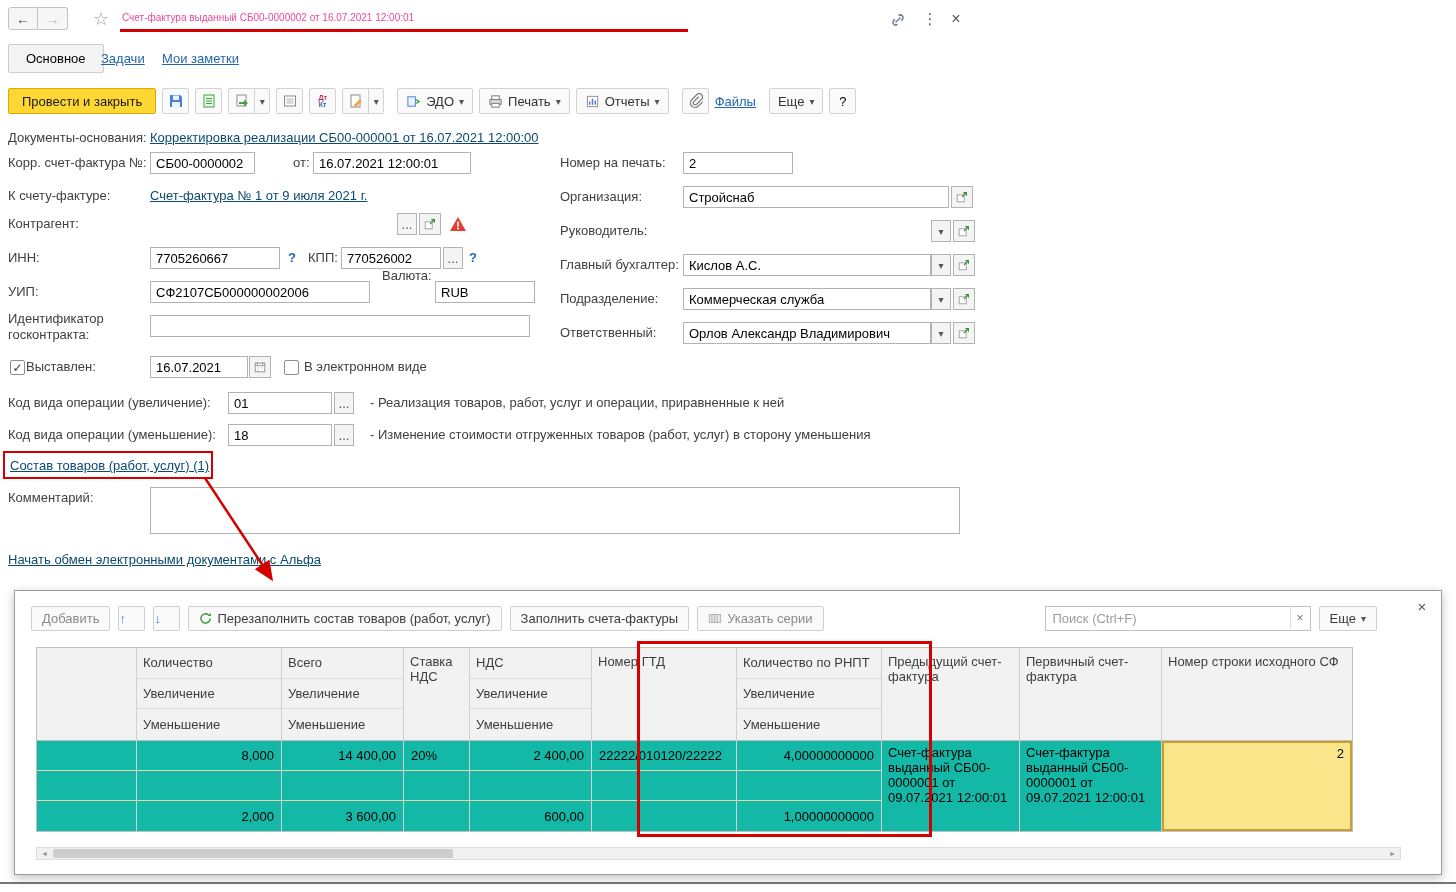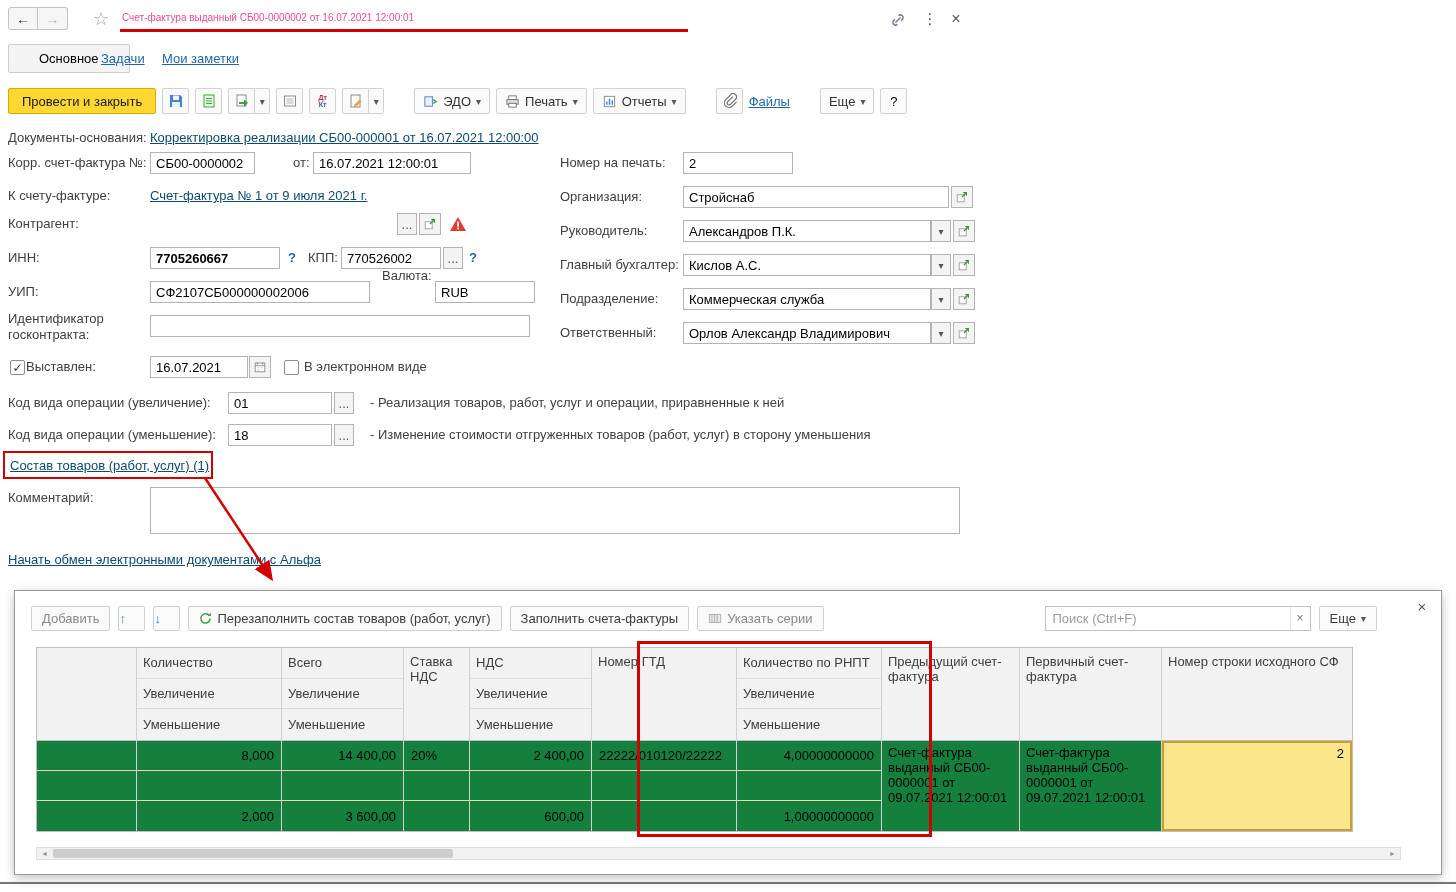--- a/index.html
+++ b/index.html
@@ -15,37 +15,37 @@
   .navbtn{width:30px;height:23px;border:1px solid #c2c2c2;background:#f6f6f6;color:#444;
           display:flex;align-items:center;justify-content:center;font-size:14px}
   .navbtn:first-child{border-radius:3px 0 0 3px}
   .navbtn:last-child{border-left:none;border-radius:0 3px 3px 0;color:#b9b9b9}
   .star{position:absolute;left:93px;top:8px;font-size:18px;color:#9a9a9a;cursor:pointer}
   .wtitle{position:absolute;left:122px;top:7px;font-size:10px;color:#ec4899;line-height:22px;white-space:nowrap}
   .flatbtn{position:absolute;width:24px;height:24px;border:none;background:transparent;
            display:flex;align-items:center;justify-content:center;color:#555}
 
   
-  .tab-active{position:absolute;left:8px;top:44px;padding:6px 30px;border:1px solid #cdcdcd;background:#f4f4f4;
+  .tab-active{position:absolute;left:8px;top:44px;padding:6px 17px;border:1px solid #cdcdcd;background:#f4f4f4;
               color:#000;border-radius:2px;cursor:pointer}
   .tab-link{position:absolute;top:51px;color:#1f66ad;text-decoration:underline;cursor:pointer;white-space:nowrap}
 
   
   .toolbar{position:absolute;left:8px;top:87px;height:28px;display:flex;align-items:center;gap:6px}
   .btn-yellow{height:26px;padding:0 13px;border:1px solid #d8ab00;background:#ffd733;color:#1a1a1a;border-radius:2px}
   .ibtn{width:27px;height:26px;border:1px solid #d2d2d2;background:#fafafa;border-radius:2px;
         display:flex;align-items:center;justify-content:center}
   .ddseg{width:15px;height:26px;border:1px solid #d2d2d2;border-left:none;background:#fafafa;color:#555;
          font-size:10px;display:flex;align-items:center;justify-content:center;border-radius:0 2px 2px 0}
   .split{display:flex}
   .split .ibtn{border-radius:2px 0 0 2px}
   .tbtn{height:26px;border:1px solid #d2d2d2;background:#fafafa;border-radius:2px;color:#333;
         display:flex;align-items:center;gap:5px;padding:0 8px}
   .dd{font-size:10px;color:#555}
-  .gap-l{margin-left:24px}
+  .gap-l{margin-left:7px}
   .dtkt{display:flex;flex-direction:column;font-size:7px;line-height:7px;font-weight:bold}
   .dtkt span:first-child{color:#b03060}
   .dtkt span:last-child{color:#2f5fa0}
   .toolbar .link{color:#1f66ad;text-decoration:underline;cursor:pointer}
 
   
   .lbl{position:absolute;line-height:22px;color:#404040;white-space:nowrap}
   .val-link{position:absolute;line-height:22px;color:#0c4a6e;text-decoration:underline;white-space:nowrap;cursor:pointer}
   .inp{position:absolute;height:22px;border:1px solid #b3b3b3;padding:0 5px;color:#000;background:#fff}
   .sbtn{position:absolute;height:22px;border:1px solid #b3b3b3;background:#f4f4f4;color:#555;
@@ -74,21 +74,21 @@
   .sclear{width:20px;height:100%;border:none;border-left:1px solid #e0e0e0;background:#fff;color:#777;font-size:12px}
 
   
   .grid{position:absolute;left:21px;top:56px;display:flex;border:1px solid #bfbfbf}
   .gcol{display:flex;flex-direction:column;border-right:1px solid #d0d0d0}
   .gcol:last-child{border-right:none}
   .ghead{height:93px;background:#f2f2f2;border-bottom:1px solid #bfbfbf;display:flex;flex-direction:column;color:#3e3e3e}
   .ghead.gspan{display:block;padding:6px 6px 0 6px;line-height:15px}
   .hsub{height:31px;display:flex;align-items:center;padding:0 6px;border-bottom:1px solid #dcdcdc}
   .hsub:last-child{border-bottom:none}
-  .gdata{height:90px;background:#15803d;display:flex;flex-direction:column;color:#000}
+  .gdata{height:90px;background:#14b8a6;display:flex;flex-direction:column;color:#000}
   .dsub{height:30px;display:flex;align-items:center;padding:0 7px;border-bottom:1px solid #e6d9ab}
   .dsub:last-child{border-bottom:none}
   .dsub.num{justify-content:flex-end}
   .gdata.fulltext{display:block;padding:4px 6px;line-height:15px}
   .gdata.selcell{display:block;border:2px solid #c79f33;background:#fbe58a;padding:3px 6px;text-align:right}
 
   
   .hscroll{position:absolute;left:21px;top:256px;width:1365px;height:13px;background:#f1f1f1;
            border:1px solid #dddddd;display:flex;align-items:center}
   .scr-arrow{width:15px;height:100%;border:none;background:#f1f1f1;color:#8f8f8f;font-size:7px;
@@ -248,21 +248,21 @@
         <path d="M8 8 L13 3 M9.5 3 H13 V6.5" stroke="#3a8a3a" fill="none" stroke-width="1.3"></path>
     </svg>
   </button>
   <svg class="abs" style="position:absolute;left:449px;top:216px" width="18" height="16" viewBox="0 0 18 16">
     <path d="M9 1 L17 15 H1 Z" fill="#e03c31"></path>
       <rect x="8.2" y="5.6" width="1.7" height="5" fill="#fff"></rect>
       <rect x="8.2" y="11.6" width="1.7" height="1.7" fill="#fff"></rect>
   </svg>
 
   <span class="lbl" style="left:8px;top:247px">ИНН:</span>
-  <input class="inp" style="left: 150px; top: 247px; width: 130px; font-weight: bold;" value="7705260667">
+  <input class="inp" style="left: 150px; top: 247px; width: 130px;" value="7705260667">
   <span class="qmark" style="left:288px;top:247px">?</span>
   <span class="lbl" style="left:308px;top:247px">КПП:</span>
   <input class="inp" style="left: 341px; top: 247px; width: 100px;" value="770526002">
   <button class="sbtn" style="left:443px;top:247px;width:20px">
       <span>...</span>
     </button>
   <span class="qmark" style="left:469px;top:247px">?</span>
 
   <span class="lbl" style="left:8px;top:281px">УИП:</span>
   <input class="inp" style="left: 150px; top: 281px; width: 220px;" value="СФ2107СБ000000002006">
@@ -315,21 +315,20 @@
   <span class="lbl" style="left:560px;top:186px">Организация:</span>
   <input class="inp" style="left: 683px; top: 186px; width: 266px;" value="Стройснаб">
   <button class="sbtn" style="left:951px;top:186px;width:22px">
     <svg width="14" height="14" viewBox="0 0 16 16">
         <rect x="2.5" y="5.5" width="8" height="8" fill="#fff" stroke="#999"></rect>
         <path d="M8 8 L13 3 M9.5 3 H13 V6.5" stroke="#3a8a3a" fill="none" stroke-width="1.3"></path>
       </svg>
   </button>
 
   <span class="lbl" style="left:560px;top:220px">Руководитель:</span>
-  <input class="inp" style="left: 683px; top: 220px; width: 248px;" value="Александров П.К.">
   <button class="sbtn" style="left:931px;top:220px;width:20px">
       <span class="dd">▾</span>
     </button>
   <button class="sbtn" style="left:953px;top:220px;width:22px">
     <svg width="14" height="14" viewBox="0 0 16 16">
         <rect x="2.5" y="5.5" width="8" height="8" fill="#fff" stroke="#999"></rect>
         <path d="M8 8 L13 3 M9.5 3 H13 V6.5" stroke="#3a8a3a" fill="none" stroke-width="1.3"></path>
       </svg>
   </button>
 

